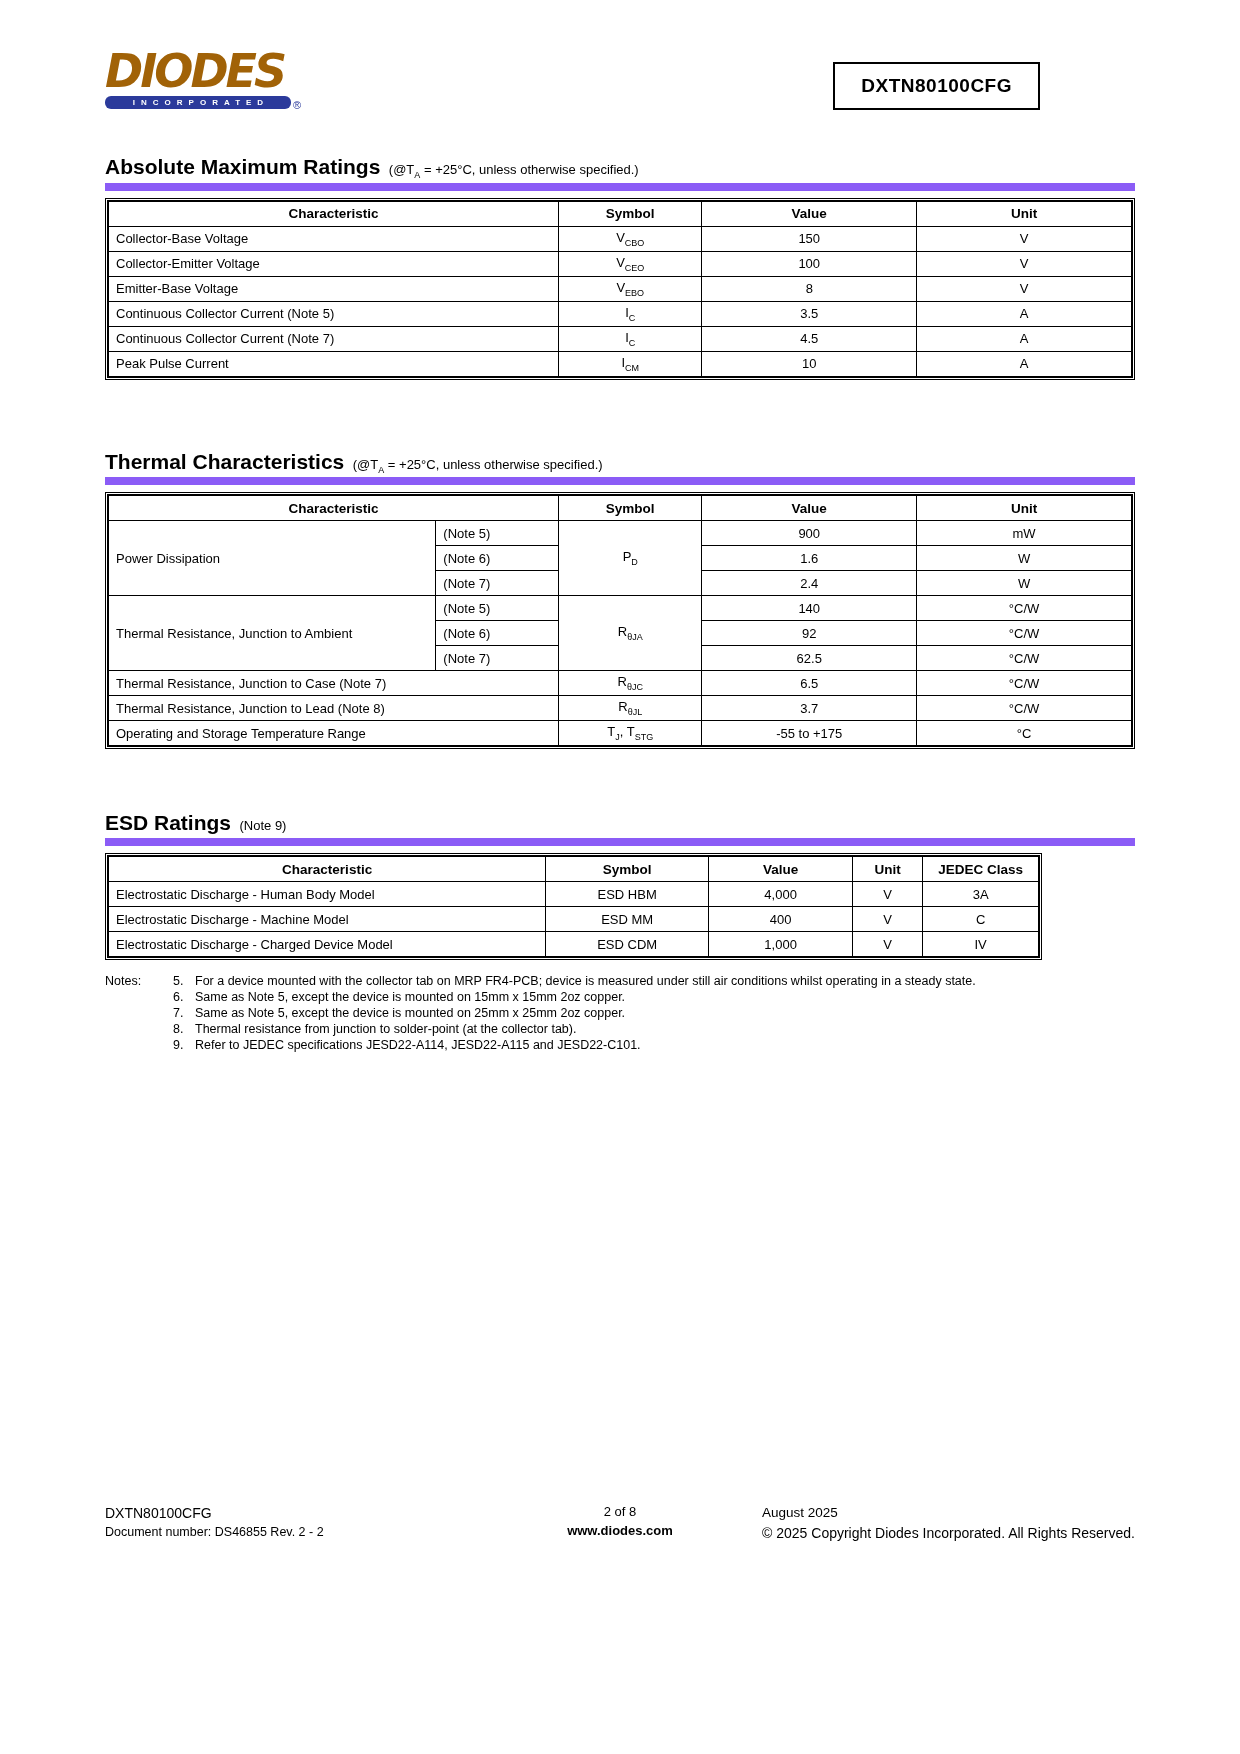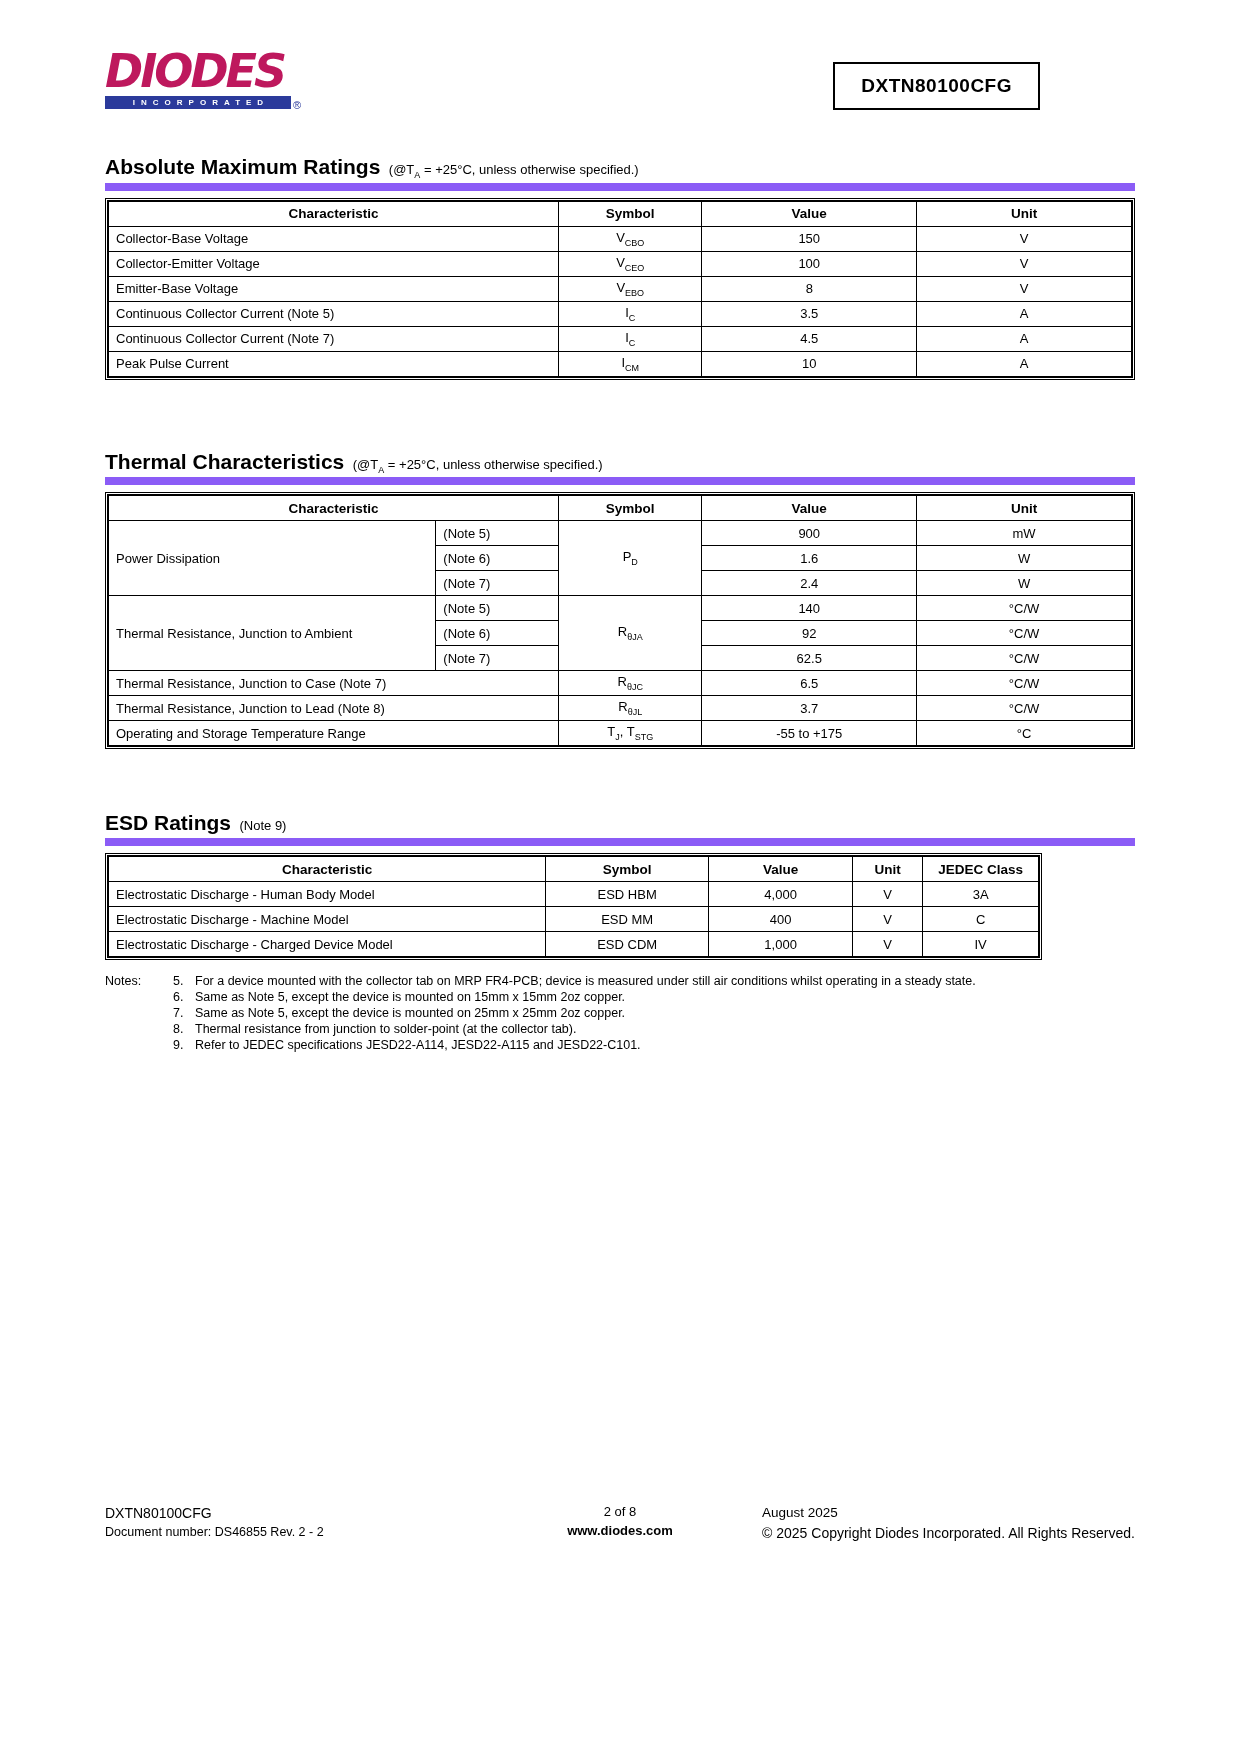--- a/index.html
+++ b/index.html
@@ -5,23 +5,23 @@
 <style>
   * { margin: 0; padding: 0; box-sizing: border-box; }
   html, body { background: #ffffff; }
   body { font-family: "Liberation Sans", sans-serif; color: #000; }
   .page { position: relative; width: 1240px; height: 1754px; background: #fff; margin: 0 auto; overflow: hidden; }
 
   
   .top-header { position: relative; height: 155px; }
   .logo { position: absolute; left: 105px; top: 50px; width: 192px; }
   .logo-word { font-family: "DejaVu Sans", sans-serif; font-weight: bold; font-style: italic;
-               font-size: 46px; line-height: 0.95; color: #be185d; letter-spacing: -3px; }
+               font-size: 46px; line-height: 0.95; color: #a16207; letter-spacing: -3px; }
   .logo-strip { background: #2b3a9b; color: #fff; font-size: 8px; font-weight: bold;
-                letter-spacing: 6px; text-align: center; padding: 2px 0 2px 6px; margin-top: 2px; width: 186px; }
+                letter-spacing: 6px; text-align: center; padding: 2px 0 2px 6px; margin-top: 2px; width: 186px; border-radius: 6px; }
   .logo-reg { position: absolute; right: -4px; bottom: -2px; color: #2b3a9b; font-size: 11px; }
   .part-box { position: absolute; right: 200px; top: 62px; border: 2px solid #000;
               padding: 11px 26px; font-size: 19px; font-weight: bold; letter-spacing: 0.5px; }
 
   
   .content { padding: 0 105px; }
   .section-heading { border-bottom: 8px solid #8b5cf6; padding-bottom: 3px; margin-bottom: 7px; }
   .h-title { font-size: 21px; font-weight: bold; }
   .h-sub { font-size: 13px; margin-left: 4px; }
   .h-sub sub { font-size: 9px; }

